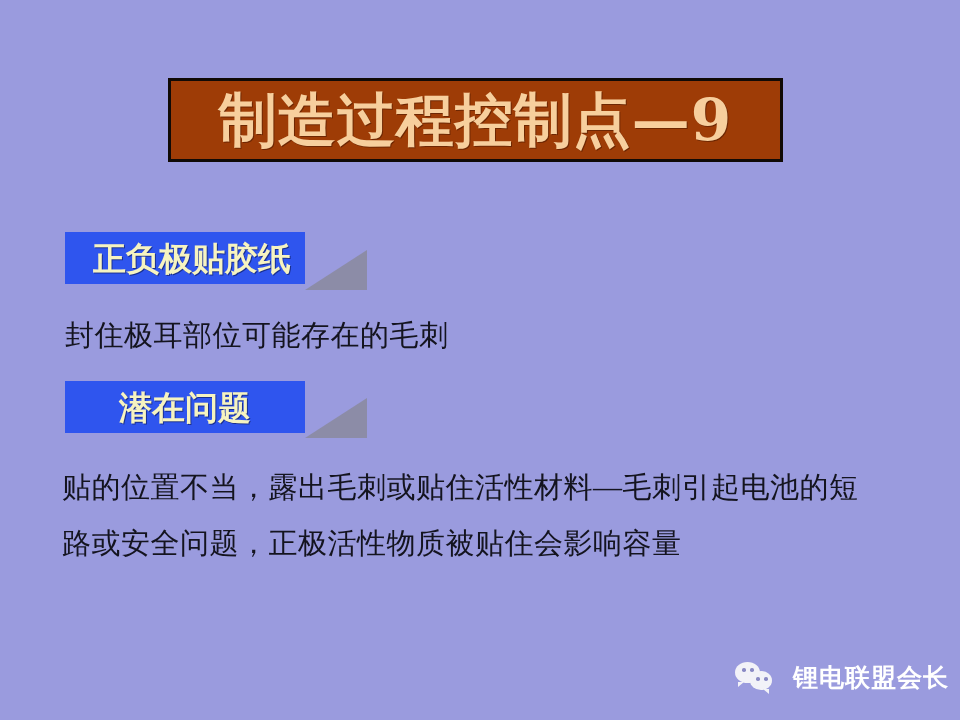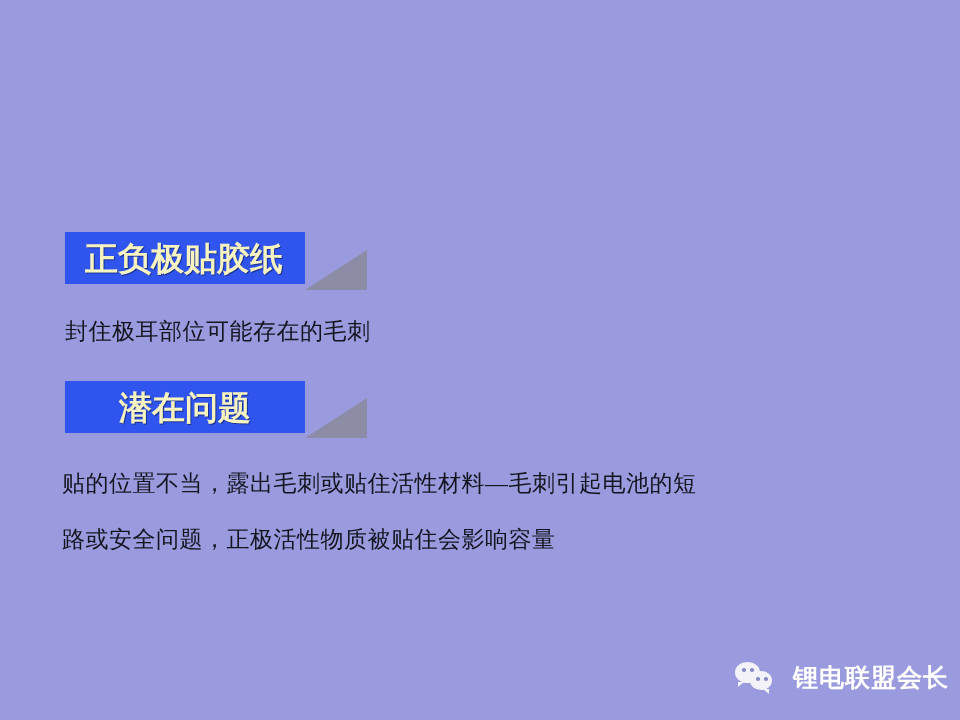--- a/index.html
+++ b/index.html
@@ -52,21 +52,21 @@
   
   .label-banner {
     position: absolute;
     width: 240px;
     height: 52px;
     background: #2f55ee;
     display: flex;
     align-items: center;
     box-sizing: border-box;
   }
-  .label-banner.first { left: 65px; top: 232px; justify-content: flex-start; padding-left: 20px; }
+  .label-banner.first { left: 65px; top: 232px; justify-content: flex-start; padding-left: 28px; }
   .label-banner.second { left: 65px; top: 381px; justify-content: center; }
 
   .label-text {
     font-family: "DejaVu Serif", "Liberation Serif", serif;
     font-weight: bold;
     font-size: 33px;
     line-height: 1;
     color: #f6f3c0;
     white-space: nowrap;
     text-shadow: 1px 1px 0 #1a2f8e;
@@ -88,21 +88,21 @@
   .banner-shadow.second {
     left: 305px;
     top: 398px;
     clip-path: polygon(0% 100%, 100% 0%, 100% 100%);
   }
 
   
   .body-text {
     position: absolute;
     font-family: "DejaVu Serif", "Liberation Serif", serif;
-    font-size: 23px;
+    font-size: 29px;
     color: #14141f;
     white-space: nowrap;
     letter-spacing: 0.5px;
   }
   #body-1 { left: 65px; top: 316px; }
   #body-2 { left: 62px; top: 468px; font-family: Liberation Serif, serif; }
   #body-3 { left: 62px; top: 524px; }
 
   
   #watermark {
@@ -165,20 +165,23 @@
     color: #ffffff;
     white-space: nowrap;
     letter-spacing: 1px;
   }
 </style>
 </head>
 <body>
 
 <div id="slide">
 
+  <div id="title-banner">
+    <span id="title-text">制造过程控制点—9</span>
+  </div>
 
   <div class="label-banner first">
     <span class="label-text">正负极贴胶纸</span>
   </div>
   <div class="banner-shadow first"></div>
 
   <div class="body-text" id="body-1">封住极耳部位可能存在的毛刺</div>
 
   <div class="label-banner second">
     <span class="label-text">潜在问题</span>

